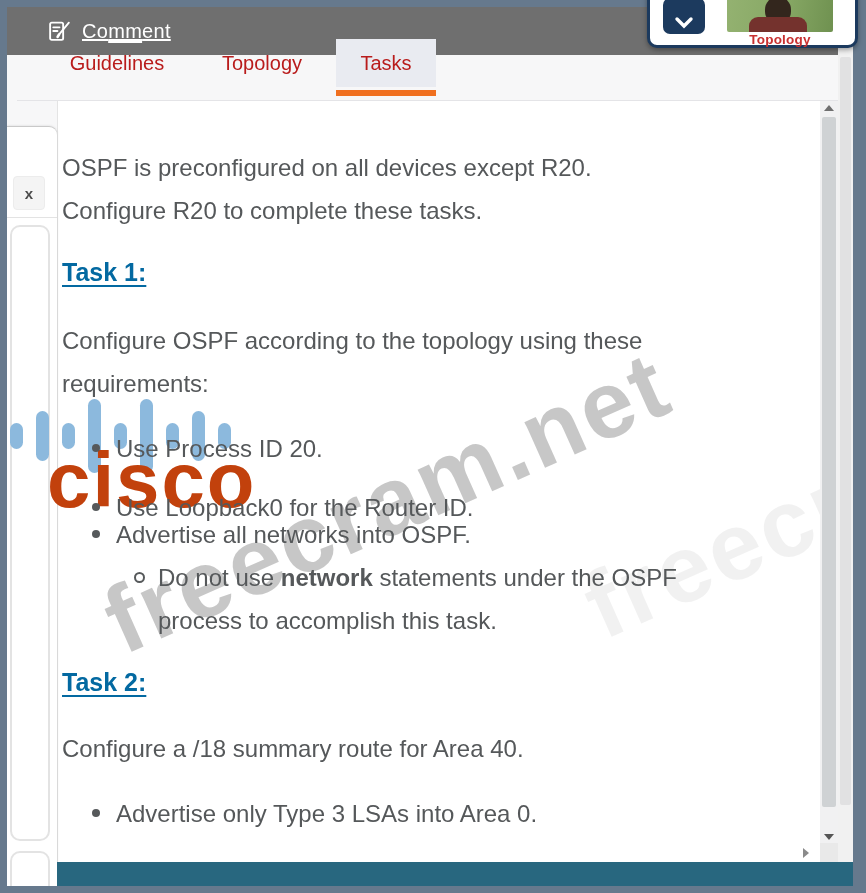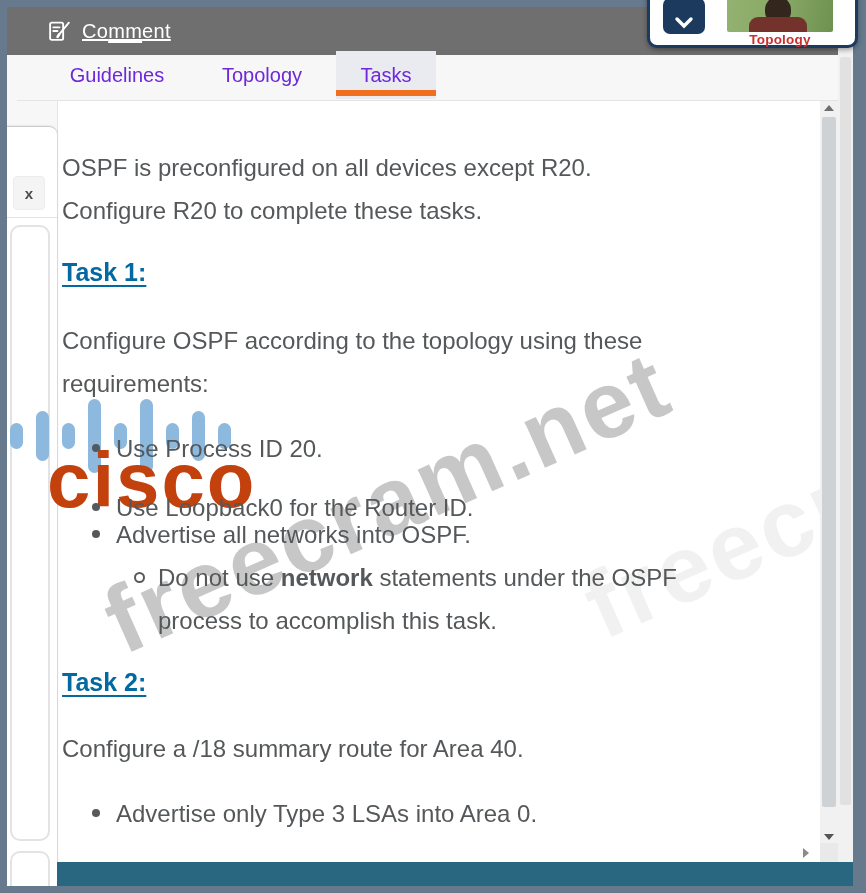--- a/index.html
+++ b/index.html
@@ -17,22 +17,22 @@
   .topbar{
     position:absolute;left:0;top:0;width:846px;height:48px;
     background:#6f6f6f;display:flex;align-items:center;padding-left:40px;
     box-sizing:border-box;color:#fff;text-decoration:underline;
   }
   .topbar .ic{margin-right:10px;display:flex;align-items:center;}
   .topbar .lbl{font-size:20px;letter-spacing:.3px;}
   .topbar .lbl u{text-decoration:underline;text-underline-offset:3px;}
   
   .tab{
-    position:absolute;top:44px;height:48px;display:flex;align-items:center;
-    justify-content:center;font-size:20px;color:#6d28d9;cursor:default;
+    position:absolute;top:32px;height:48px;display:flex;align-items:center;
+    justify-content:center;font-size:20px;color:#b91c1c;cursor:default;
   }
   .tab-guidelines{left:50px;width:120px;}
   .tab-topology{left:200px;width:110px;}
   .tab-tasks{left:329px;width:100px;background:#e9ebf1;}
   .tab-underline{position:absolute;left:329px;top:83px;width:100px;height:6px;background:#f07020;}
   .tab-sep{position:absolute;left:10px;top:93px;width:822px;height:1px;background:#e4e4e7;}
   
   .left-panel{
     position:absolute;left:0;top:119px;width:50px;height:760px;background:#ffffff;
     border-top:1px solid #c9c9c9;border-right:1px solid #d9d9d9;

